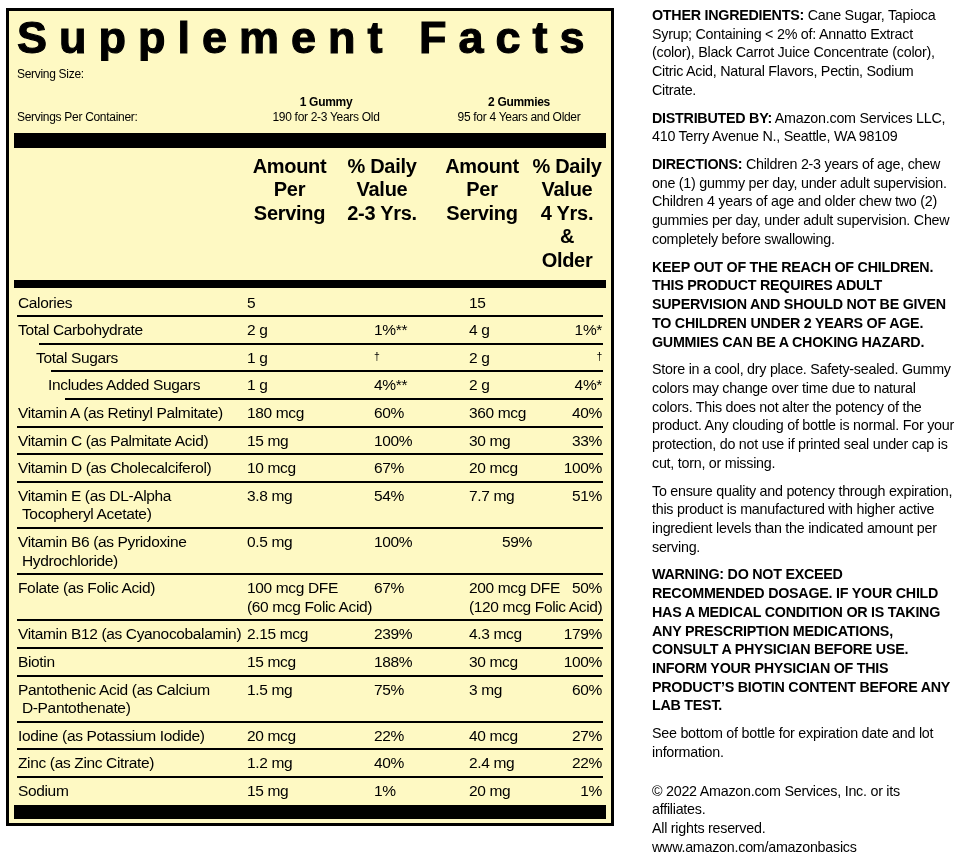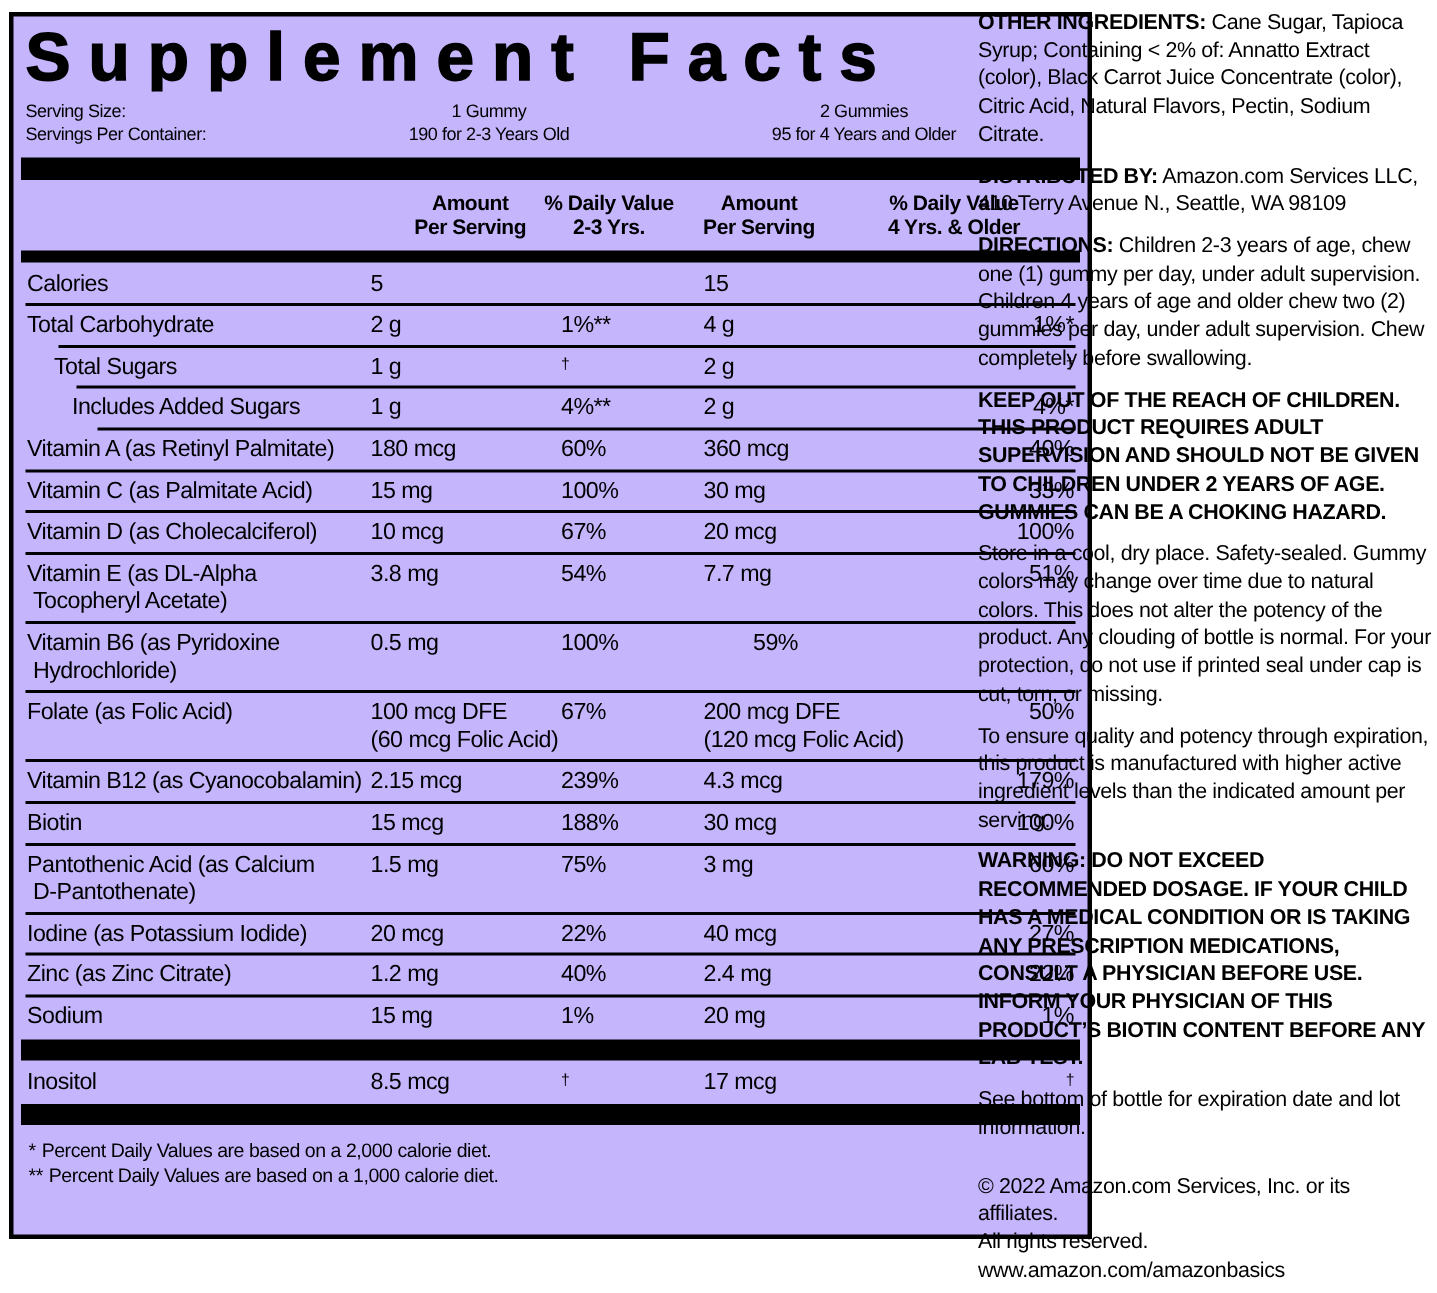--- a/index.html
+++ b/index.html
@@ -3,42 +3,42 @@
 <meta charset="utf-8">
 <style>
   html,body{margin:0;padding:0;}
   body{
     width:958px;height:862px;position:relative;background:#fff;color:#000;
     font-family:"Liberation Sans",sans-serif;
     -webkit-font-smoothing:antialiased;
   }
   
   .facts{
-    position:absolute;left:6px;top:8px;width:722px;height:818px;
-    border:3.5px solid #000;box-sizing:border-box;background:#c4b5fd;
+    position:absolute;left:6px;top:8px;width:608px;height:818px;
+    border:3.5px solid #000;box-sizing:border-box;background:#fef9c3;
     overflow:hidden;
   }
   .title{
     font-size:45px;font-weight:900;letter-spacing:12px;line-height:1.02;
     padding:4px 0 0 8px;white-space:nowrap;overflow:hidden;
     -webkit-text-stroke:1.1px #000;
   }
   .serving{
     display:grid;grid-template-columns:200px 218px 1fr;
     padding:6px 8px 6px 8px;font-size:12px;line-height:1.24;letter-spacing:-0.3px;
   }
   .serving .c{text-align:center;}
-  .serving .b{font-weight:400;}
+  .serving .b{font-weight:700;margin-top:28px;}
   .bar{background:#000;margin:2px 5px;height:15px;}
   .bar.thin{height:8px;}
   .bar.mid{height:14px;}
   .thead{
     display:grid;grid-template-columns:229px 85px 100px 100px 1fr;
-    padding:5px 9px 5px 9px;font-size:14px;font-weight:700;
-    line-height:1.18;letter-spacing:-0.3px;margin-left:24px;
+    padding:5px 9px 5px 9px;font-size:20px;font-weight:700;
+    line-height:1.18;letter-spacing:-0.3px;
   }
   .thead .hc{text-align:center;white-space:pre-line;}
   .trow{
     display:grid;grid-template-columns:229px 85px 100px 100px 1fr;
     padding:4px 9px 3px 9px;font-size:15.5px;line-height:1.2;letter-spacing:-0.35px;
   }
   .cname{white-space:pre-wrap;}
   .ind1 .cname{padding-left:18px;}
   .ind2 .cname{padding-left:30px;}
   .ca,.ca2,.cd1,.cd2{white-space:pre;}

